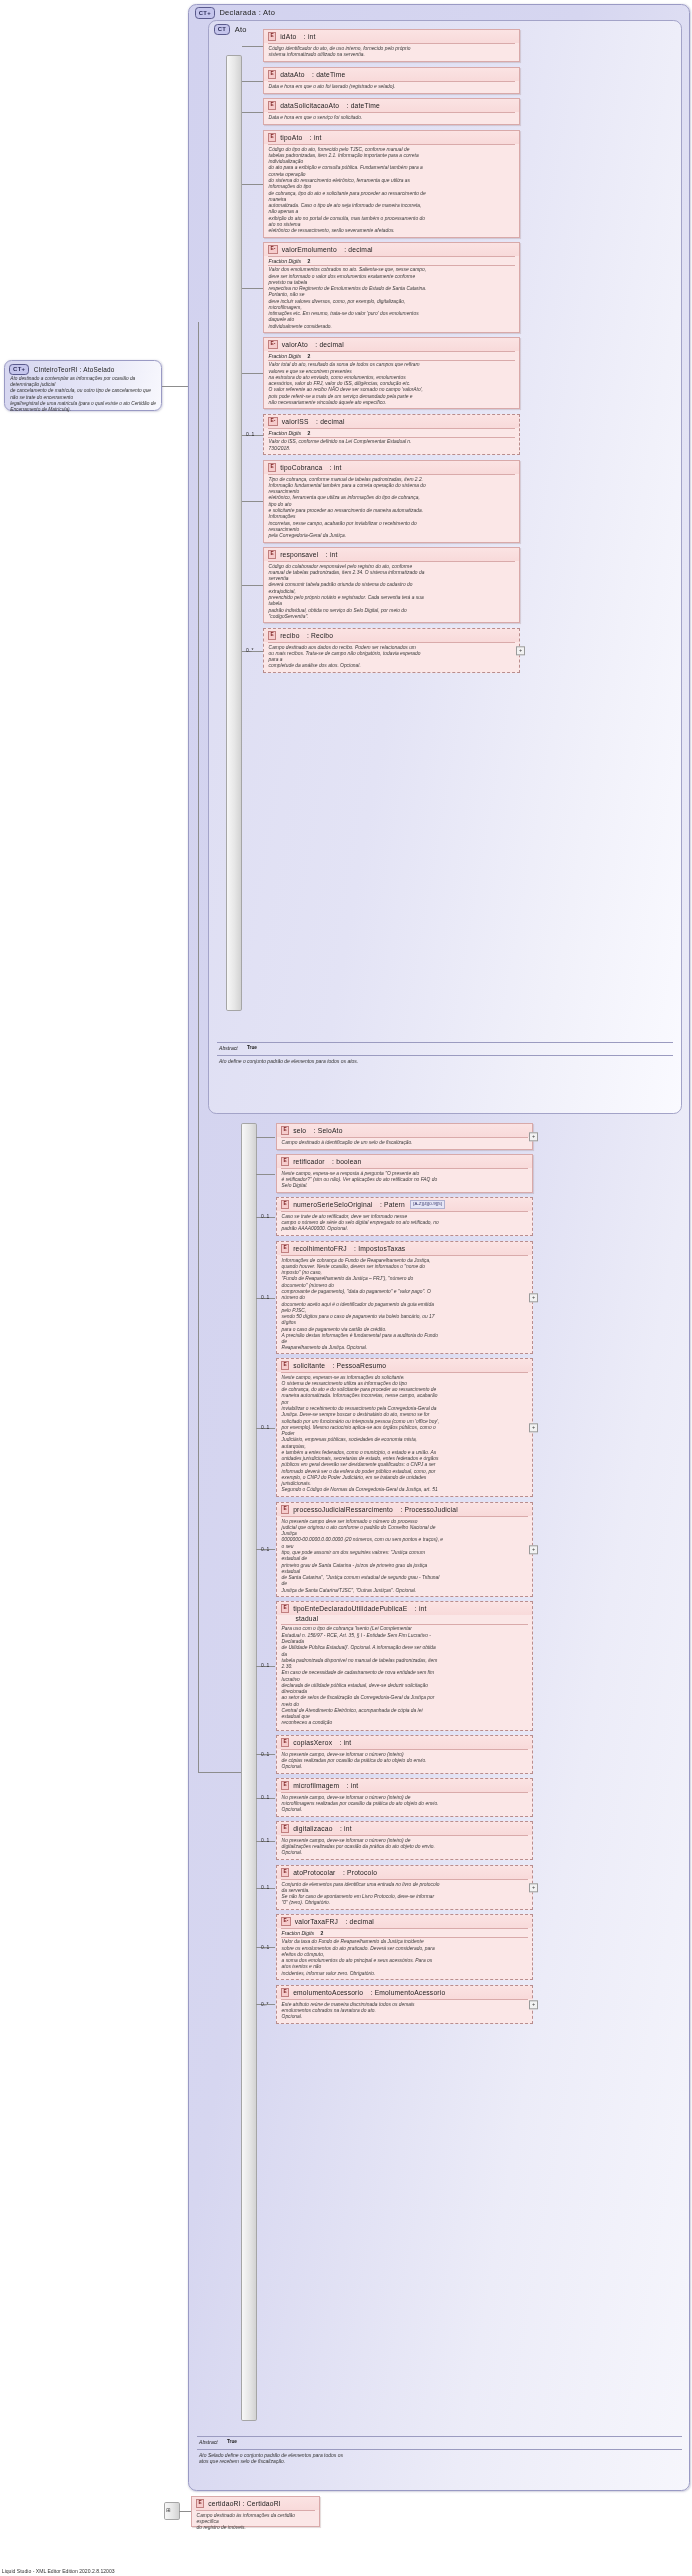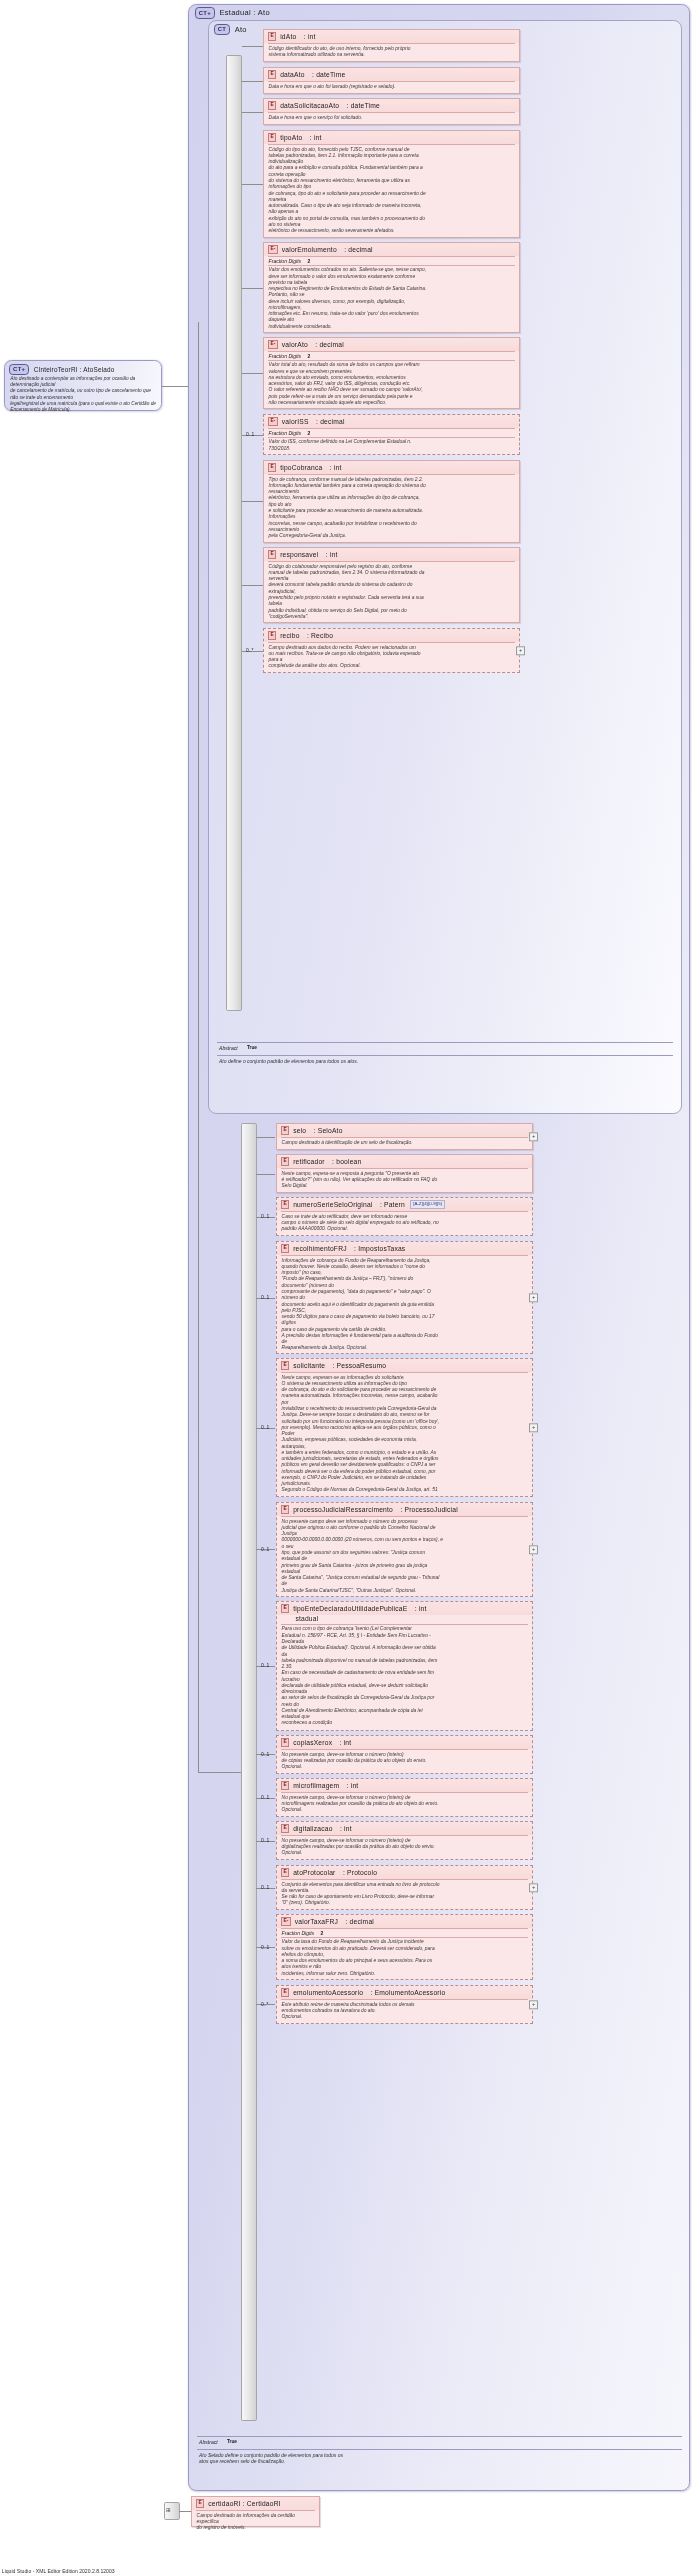--- a/index.html
+++ b/index.html
@@ -86,21 +86,21 @@
 
 <div class="ln lnh abs" style="left:162px;top:386px;width:27.6px;height:0.9px;"></div>
 <div class="ln lnv abs" style="left:189px;top:322px;width:0.9px;height:65px;"></div>
 <div class="ln lnh abs" style="left:189px;top:322px;width:13px;height:0.9px;"></div>
 <div class="seqbar abs" style="left:202px;top:316px;width:12px;height:13px;border-radius:1.8px;"></div>
 <div class="abs" style="left:204px;top:320px;font-size:5.5px;color:#444;">⋮⋮</div>
 
 <div class="ctbox abs" style="left:188px;top:3.7px;width:502px;height:2487px;"></div>
 <div class="cthead" style="left:195px;top:7.4px;">
   <span class="ctbadge">CT+</span>
-  <span class="cttitle">Estadual : Ato</span>
+  <span class="cttitle">Declarada : Ato</span>
 </div>
 
 <div class="ctbox2 abs" style="left:208px;top:20px;width:474px;height:1094px;"></div>
 <div class="cthead" style="left:214px;top:24px;">
   <span class="ctbadge">CT</span>
   <span class="cttitle">Ato</span>
 </div>
 
 <div class="seqbar abs" style="left:226px;top:55px;width:15.6px;height:956px;border-radius:1.8px;"></div>
 

